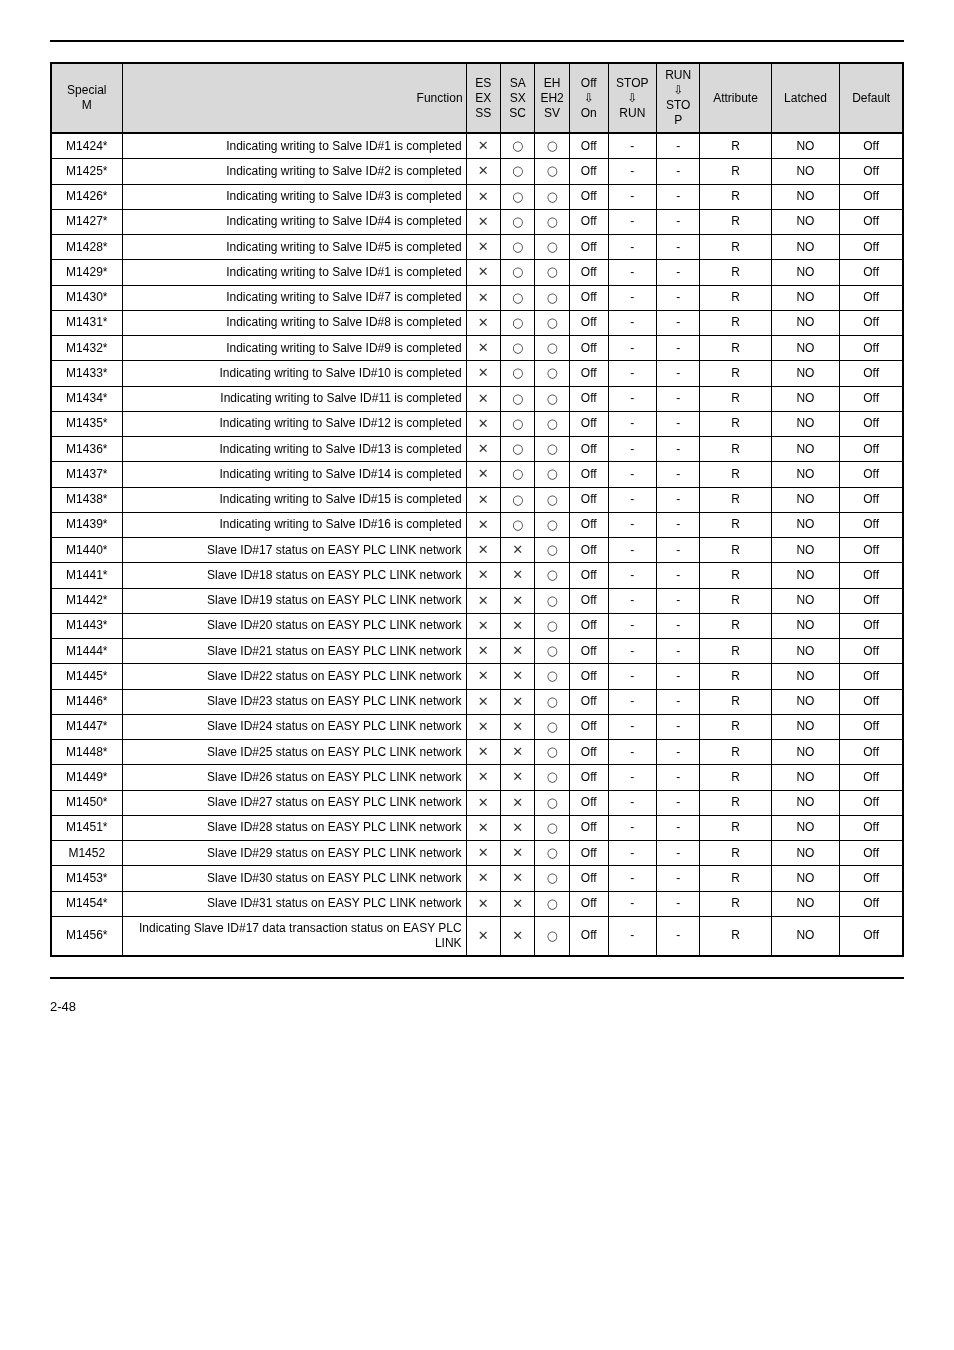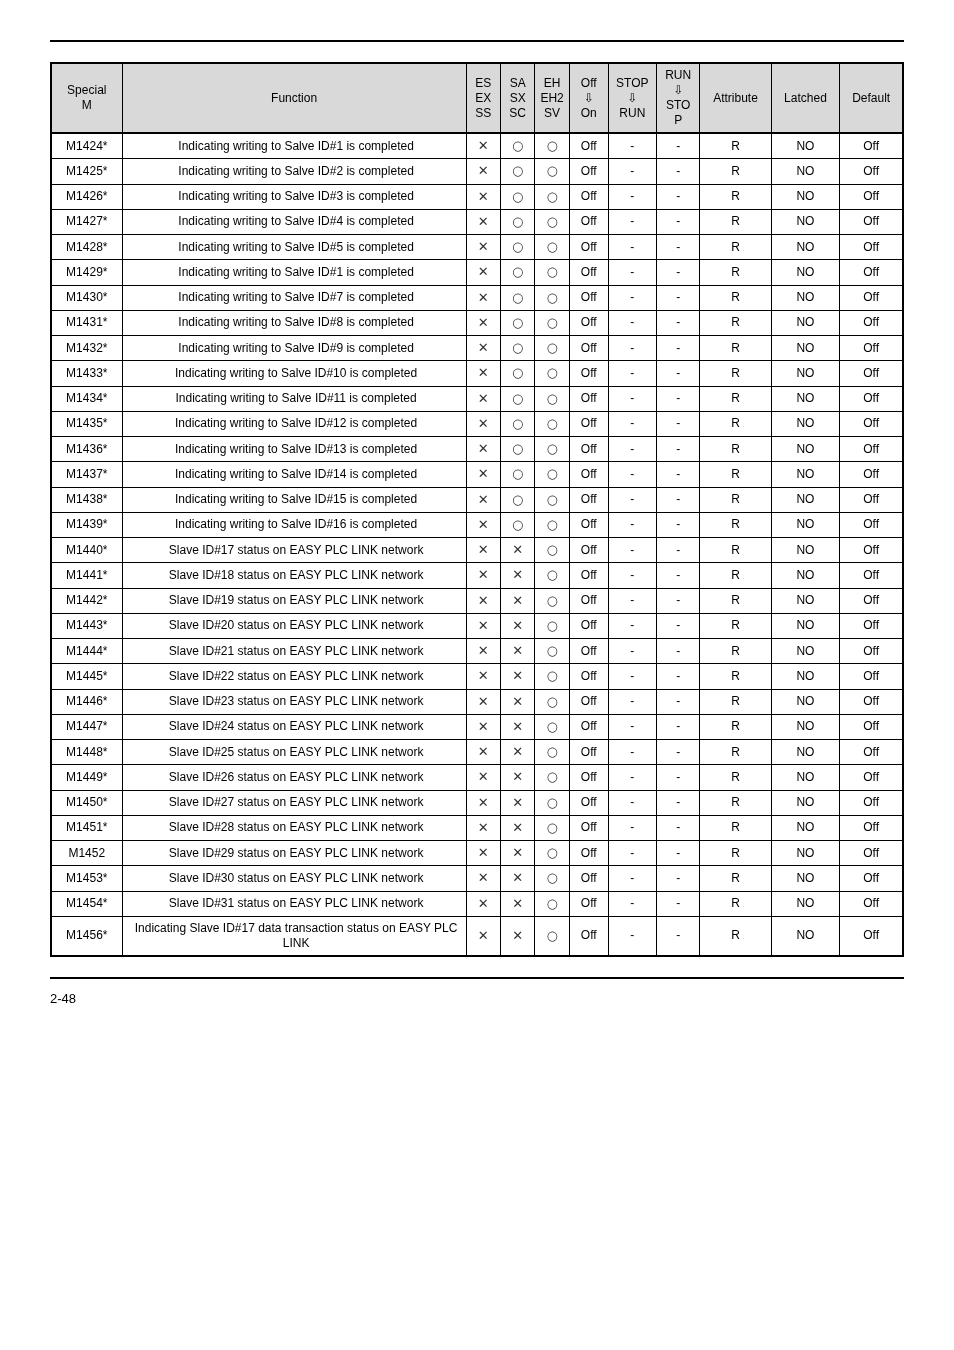--- a/index.html
+++ b/index.html
@@ -30,40 +30,40 @@
     padding: 4px 3px;
     text-align: center;
     vertical-align: middle;
     line-height: 1.25;
   }
   thead th {
     background: #d9d9d9;
     font-weight: normal;
   }
   td.func {
-    text-align: center;
+    text-align: right;
     padding-left: 8px;
     padding-right: 4px;
   }
   table { border: 2px solid #000; }
   thead tr th { border-bottom: 2px solid #000; }
   .col-sm  { width: 62px; }
   .col-fn  { width: 300px; }
   .col-xx  { width: 30px; }
   .col-off { width: 34px; }
   .col-stop{ width: 42px; }
   .col-run { width: 38px; }
   .col-attr{ width: 62px; }
   .col-lat { width: 60px; }
   .col-def { width: 55px; }
   .mark { font-family: "Segoe UI Symbol","DejaVu Sans",Arial,sans-serif; font-size: 13px; color:#333; }
   .footer {
     margin-top: 20px;
     border-top: 2px solid #000;
-    padding-top: 12px;
+    padding-top: 20px;
     font-size: 13px;
   }
 </style>
 </head>
 <body>
 <div class="page">
   <div class="top-rule"></div>
 
   <table>
     <colgroup>
@@ -76,21 +76,21 @@
         <col class="col-stop">
         <col class="col-run">
       <col class="col-attr">
         <col class="col-lat">
         <col class="col-def">
     </colgroup>
     <thead>
       <tr>
         <th style="white-space: pre-line;">Special
 M</th>
-        <th style="white-space: pre-line;">Function</th>
+        <th style="white-space: pre-line; text-align: right;">Function</th>
         <th style="white-space: pre-line; margin-left: 24px;">ES
 EX
 SS</th>
         <th style="white-space: pre-line;">SA
 SX
 SC</th>
         <th style="white-space: pre-line;">EH
 EH2
 SV</th>
         <th style="white-space: pre-line;">Off

